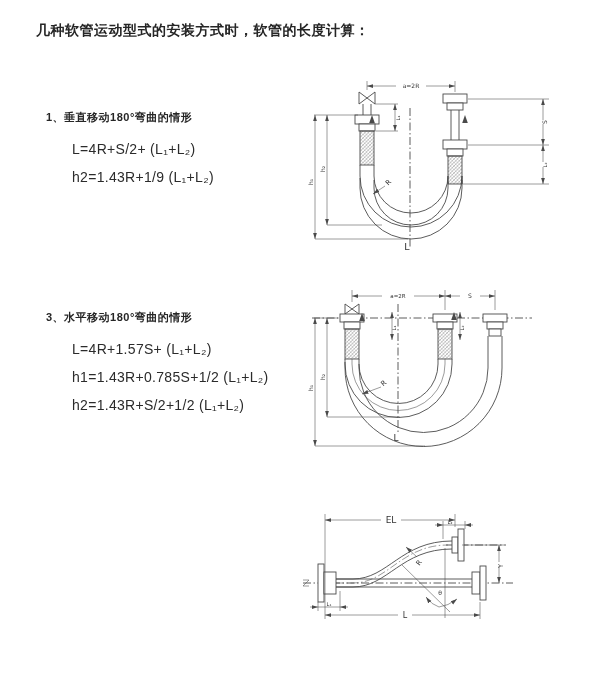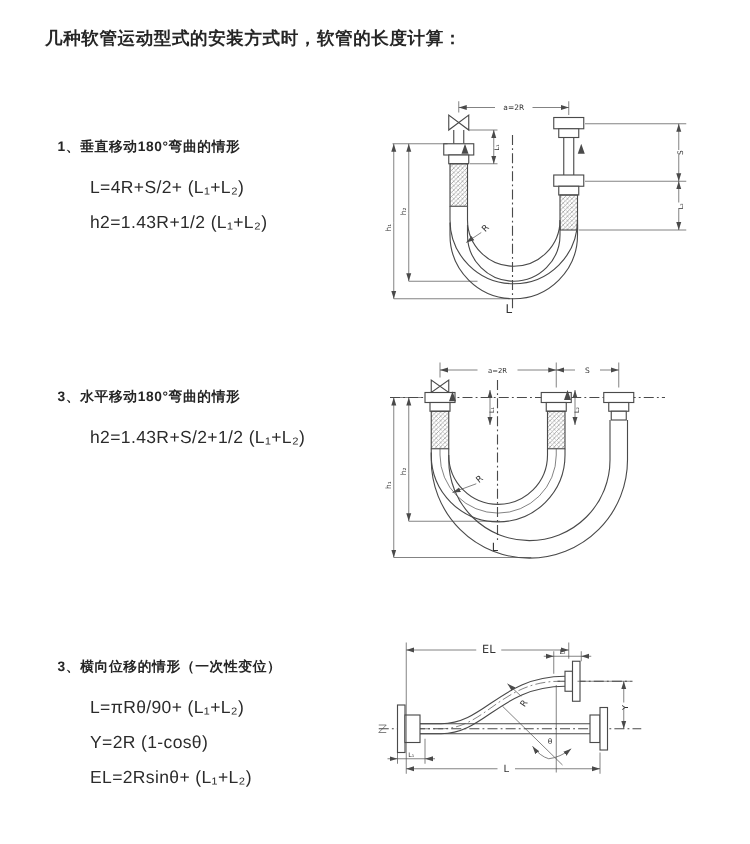--- a/index.html
+++ b/index.html
@@ -23,34 +23,30 @@
 </head>
 <body>
 
 <div class="page">
 
   <div class="doc-title">几种软管运动型式的安装方式时，软管的长度计算：</div>
 
   <div class="section" style="top:110px;">
     <div class="heading">1、垂直移动180°弯曲的情形</div>
     <div class="formula">L=4R+S/2+ (L₁+L₂)</div>
-    <div class="formula">h2=1.43R+1/2 (L₁+L₂)</div>
+    <div class="formula">h2=1.43R+1/9 (L₁+L₂)</div>
   </div>
 
   <div class="section" style="top:310px;">
     <div class="heading">3、水平移动180°弯曲的情形</div>
+    <div class="formula">L=4R+1.57S+ (L₁+L₂)</div>
+    <div class="formula">h1=1.43R+0.785S+1/2 (L₁+L₂)</div>
     <div class="formula">h2=1.43R+S/2+1/2 (L₁+L₂)</div>
   </div>
 
-  <div class="section" style="top:526px;">
-    <div class="heading">3、横向位移的情形（一次性变位）</div>
-    <div class="formula">L=πRθ/90+ (L₁+L₂)</div>
-    <div class="formula">Y=2R (1-cosθ)</div>
-    <div class="formula">EL=2Rsinθ+ (L₁+L₂)</div>
-  </div>
 
   <svg class="diagram" style="left:300px;top:68px;width:260px;height:186px;" viewBox="0 0 260 186">
     <defs>
       <marker id="ax1" markerUnits="userSpaceOnUse" markerWidth="7" markerHeight="5" refX="6.4" refY="2.5" orient="auto">
         <path d="M0,0.5 L6.4,2.5 L0,4.5 Z" fill="#4a4a4a"></path>
       </marker>
       <pattern id="br1" patternUnits="userSpaceOnUse" width="3.5" height="3.5">
         <path d="M0,3.5 L3.5,0" stroke="#777" stroke-width="0.5" fill="none"></path>
         <path d="M0,0 L3.5,3.5" stroke="#aaa" stroke-width="0.4" fill="none"></path>
       </pattern>

